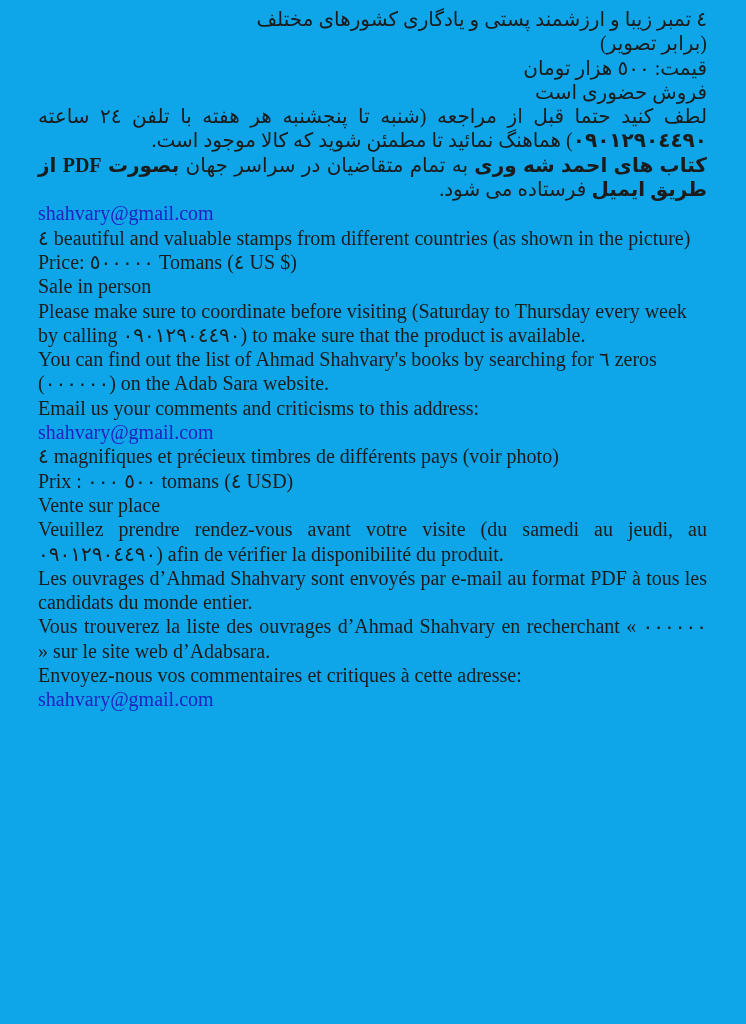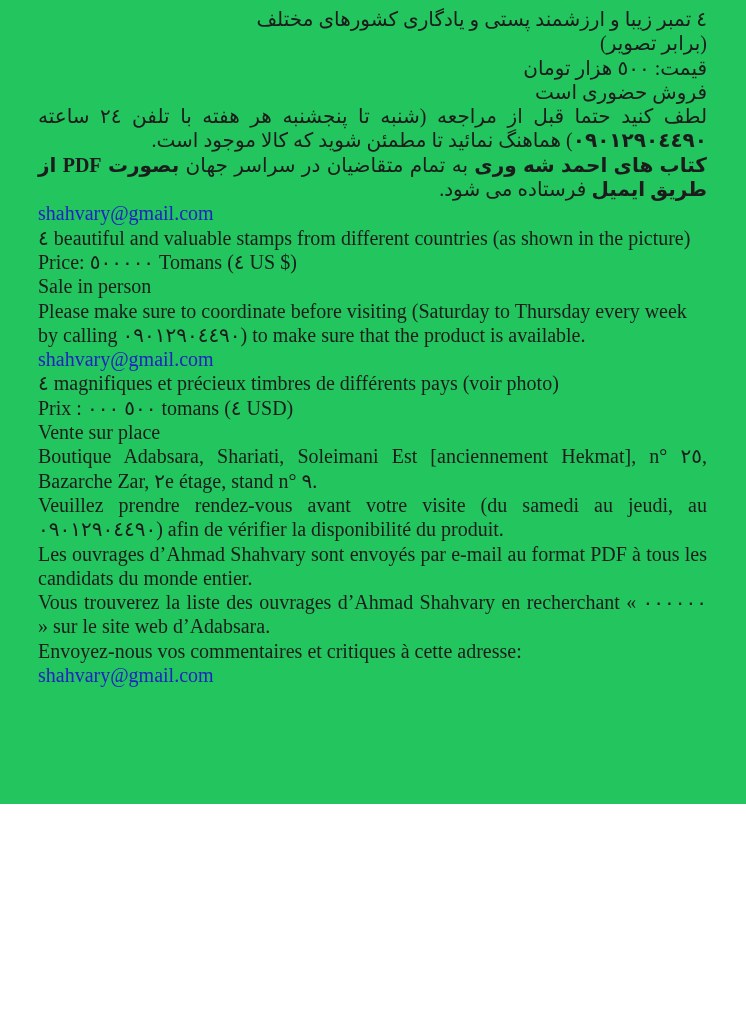--- a/index.html
+++ b/index.html
@@ -3,22 +3,22 @@
 <meta charset="utf-8">
 <style>
   html, body {
     margin: 0;
     padding: 0;
     background: #ffffff;
   }
   .page {
     position: relative;
     width: 746px;
-    height: 804px;
-    background: #22c55e;
+    height: 1024px;
+    background: #0ea5e9;
     box-sizing: border-box;
     padding: 7px 39px 0 38px;
     overflow: hidden;
     font-family: "Liberation Serif", "DejaVu Serif", "DejaVu Sans", serif;
     color: #1c1c1c;
   }
   p {
     margin: 0;
     font-size: 20px;
     line-height: 24.3px;
@@ -62,29 +62,30 @@
     <p class="fa"><b>کتاب های احمد شه وری</b><span> به تمام متقاضیان در سراسر جهان </span><b>بصورت PDF  از طریق ایمیل</b><span> فرستاده می شود.</span></p>
   </div>
 
   <p class="email-line"><a class="email">shahvary@gmail.com</a></p>
 
   <div lang="en">
     <p class="en">٤ beautiful and valuable stamps from different countries (as shown in the picture)</p>
     <p class="en">Price: ٥٠٠٠٠٠ Tomans (٤ US $)</p>
     <p class="en">Sale in person</p>
     <p class="en">Please make sure to coordinate before visiting (Saturday to Thursday every week by calling ٠٩٠١٢٩٠٤٤٩٠) to make sure that the product is available.</p>
+    <p class="en">You can find out the list of Ahmad Shahvary's books by searching for ٦ zeros (٠٠٠٠٠٠) on the Adab Sara website.</p>
+    <p class="en">Email us your comments and criticisms to this address:</p>
   </div>
 
   <p class="email-line"><a class="email">shahvary@gmail.com</a></p>
 
   <div lang="fr">
     <p class="fr">٤ magnifiques et précieux timbres de différents pays (voir photo)</p>
     <p class="fr">Prix : ٥٠٠ ٠٠٠ tomans (٤ USD)</p>
     <p class="fr">Vente sur place</p>
-    <p class="fr">Boutique Adabsara, Shariati, Soleimani Est [anciennement Hekmat], n° ٢٥, Bazarche Zar, ٢e étage, stand n° ٩.</p>
     <p class="fr">Veuillez prendre rendez-vous avant votre visite (du samedi au jeudi, au ٠٩٠١٢٩٠٤٤٩٠) afin de vérifier la disponibilité du produit.</p>
     <p class="fr">Les ouvrages d’Ahmad Shahvary sont envoyés par e-mail au format PDF à tous les candidats du monde entier.</p>
     <p class="fr">Vous trouverez la liste des ouvrages d’Ahmad Shahvary en recherchant « ٠٠٠٠٠٠ » sur le site web d’Adabsara.</p>
     <p class="fr">Envoyez-nous vos commentaires et critiques à cette adresse:</p>
   </div>
 
   <p class="email-line"><a class="email">shahvary@gmail.com</a></p>
 
 </div>
 

